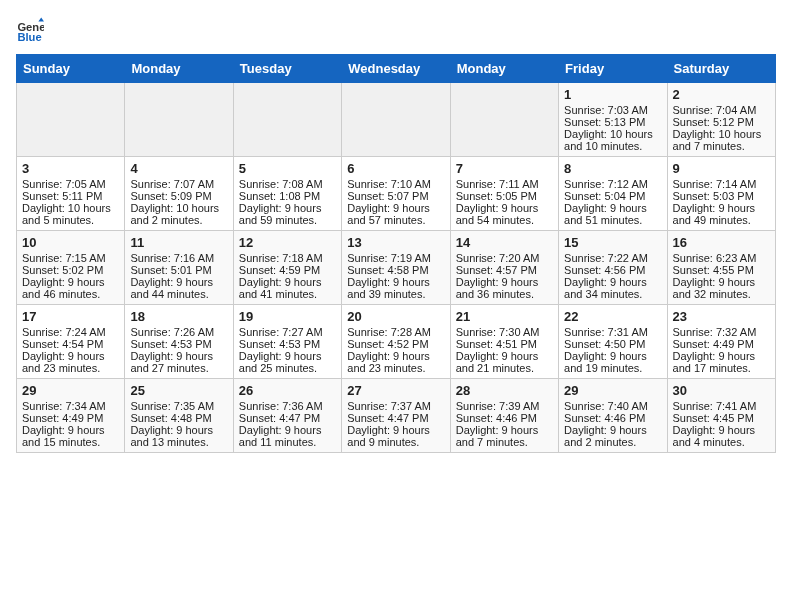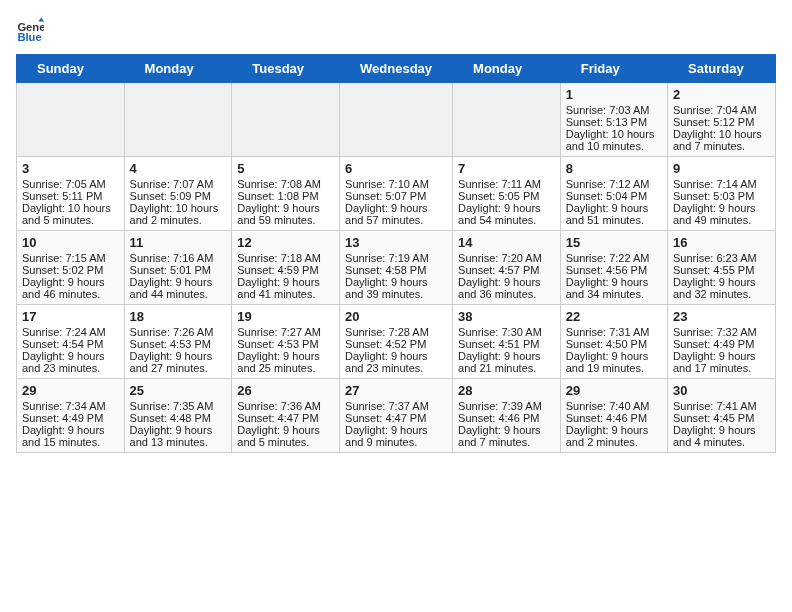--- a/index.html
+++ b/index.html
@@ -48,21 +48,21 @@
       width: 100%;
       border-collapse: collapse;
     }
     thead tr {
       background: #1565c0;
     }
     thead th {
       color: #fff;
       font-size: 13px;
       font-weight: bold;
-      padding: 6px 20px;
+      padding: 6px 6px;
       text-align: left;
       border: 1px solid #1565c0;
     }
     tbody td {
       vertical-align: top;
       border: 1px solid #ccc;
       padding: 4px 5px;
       font-size: 11px;
       color: #222;
       width: calc(100% / 7);
@@ -244,21 +244,21 @@
           <div>Sunset: 4:53 PM</div>
           <div>Daylight: 9 hours and 25 minutes.</div>
         </td>
         <td>
           <span class="day-num">20</span>
           <div>Sunrise: 7:28 AM</div>
           <div>Sunset: 4:52 PM</div>
           <div>Daylight: 9 hours and 23 minutes.</div>
         </td>
         <td>
-          <span class="day-num">38</span>
+          <span class="day-num">21</span>
           <div>Sunrise: 7:30 AM</div>
           <div>Sunset: 4:51 PM</div>
           <div>Daylight: 9 hours and 21 minutes.</div>
         </td>
         <td>
           <span class="day-num">22</span>
           <div>Sunrise: 7:31 AM</div>
           <div>Sunset: 4:50 PM</div>
           <div>Daylight: 9 hours and 19 minutes.</div>
         </td>
@@ -279,21 +279,21 @@
         <td>
           <span class="day-num">25</span>
           <div>Sunrise: 7:35 AM</div>
           <div>Sunset: 4:48 PM</div>
           <div>Daylight: 9 hours and 13 minutes.</div>
         </td>
         <td>
           <span class="day-num">26</span>
           <div>Sunrise: 7:36 AM</div>
           <div>Sunset: 4:47 PM</div>
-          <div>Daylight: 9 hours and 5 minutes.</div>
+          <div>Daylight: 9 hours and 11 minutes.</div>
         </td>
         <td>
           <span class="day-num">27</span>
           <div>Sunrise: 7:37 AM</div>
           <div>Sunset: 4:47 PM</div>
           <div>Daylight: 9 hours and 9 minutes.</div>
         </td>
         <td>
           <span class="day-num">28</span>
           <div>Sunrise: 7:39 AM</div>

